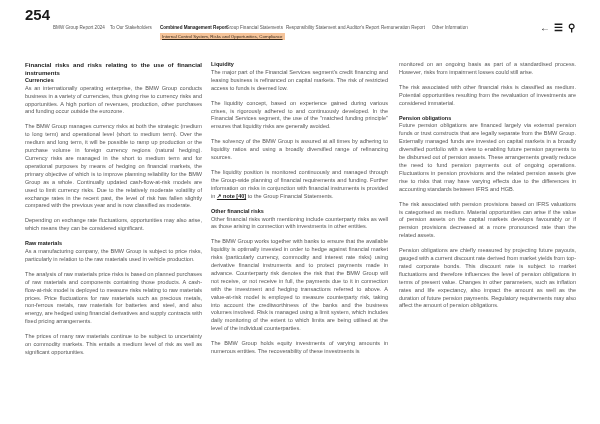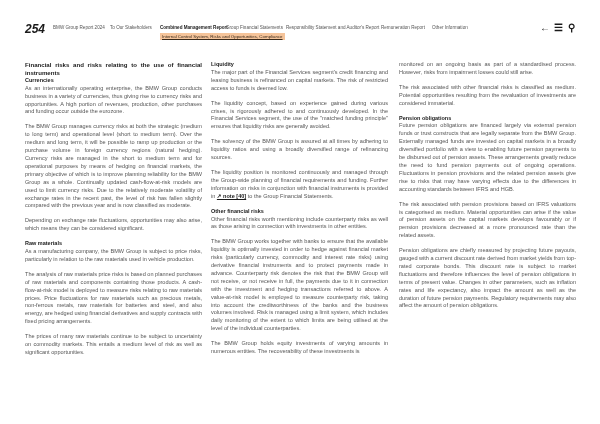--- a/index.html
+++ b/index.html
@@ -1,19 +1,19 @@
 <!DOCTYPE html>
 <html><head>
 <meta charset="utf-8">
 <style>
   html, body { margin:0; padding:0; }
   body { width:600px; height:424px; background:#ffffff; position:relative; overflow:hidden;
          font-family:"Liberation Sans", sans-serif; color:#3a3a3a; }
   .header { position:absolute; left:0; top:0; width:600px; height:45px; }
-  .page-num { position:absolute; left:25px; top:22px; font-size:12px; font-weight:bold; color:#1a1a1a;font-style:italic; }
+  .page-num { position:absolute; left:25px; top:6px; font-size:15px; font-weight:bold; color:#1a1a1a; }
   .nav { position:absolute; top:25px; font-size:4.6px; color:#555; white-space:nowrap; }
   .nav.active { font-weight:bold; color:#1a1a1a; }
   .subnav { position:absolute; left:160px; top:33px; font-size:4.4px; background:#f5c49a; color:#3a2a1a;
             padding:1px 2px; white-space:nowrap; text-decoration:underline; }
   .icon { position:absolute; top:22px; font-size:10px; color:#1a1a1a; font-weight:bold; cursor:pointer; }
   .col { position:absolute; top:61px; width:177px; font-size:5.55px; line-height:7.9px; text-align:justify; color:#555; }
   .col p { margin:0 0 7px 0; }
   .col h2 { margin:0; font-size:6.1px; line-height:7.9px; font-weight:bold; color:#1a1a1a; }
   .col h3 { margin:0; font-size:5.5px; line-height:7.9px; font-weight:bold; color:#1a1a1a; }
   .link { text-decoration:underline; color:#1a1a1a; font-weight:bold; }

